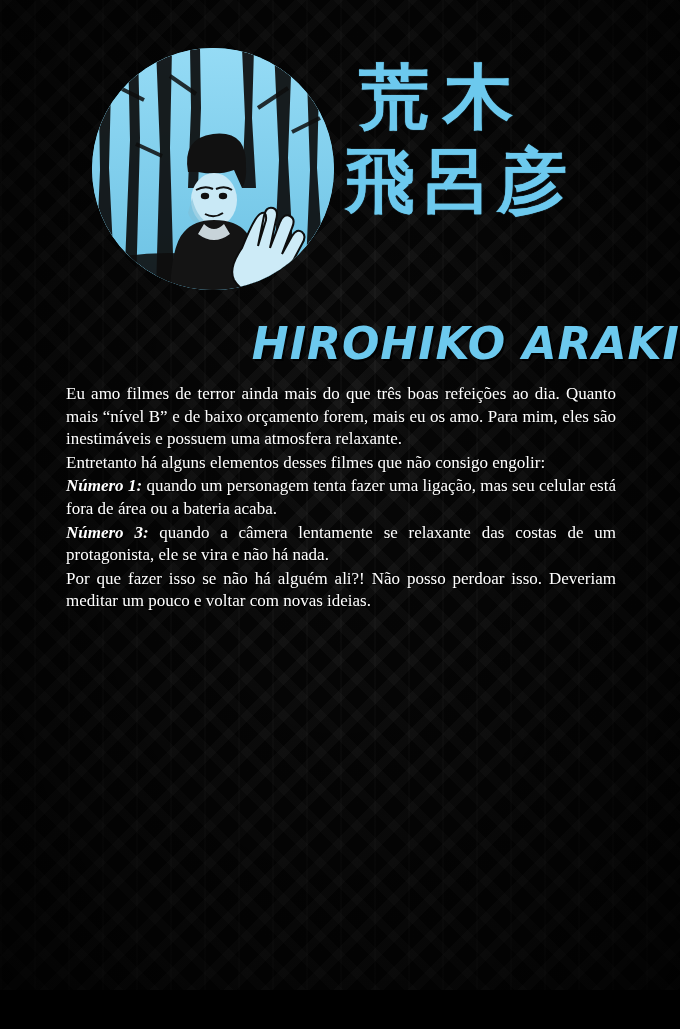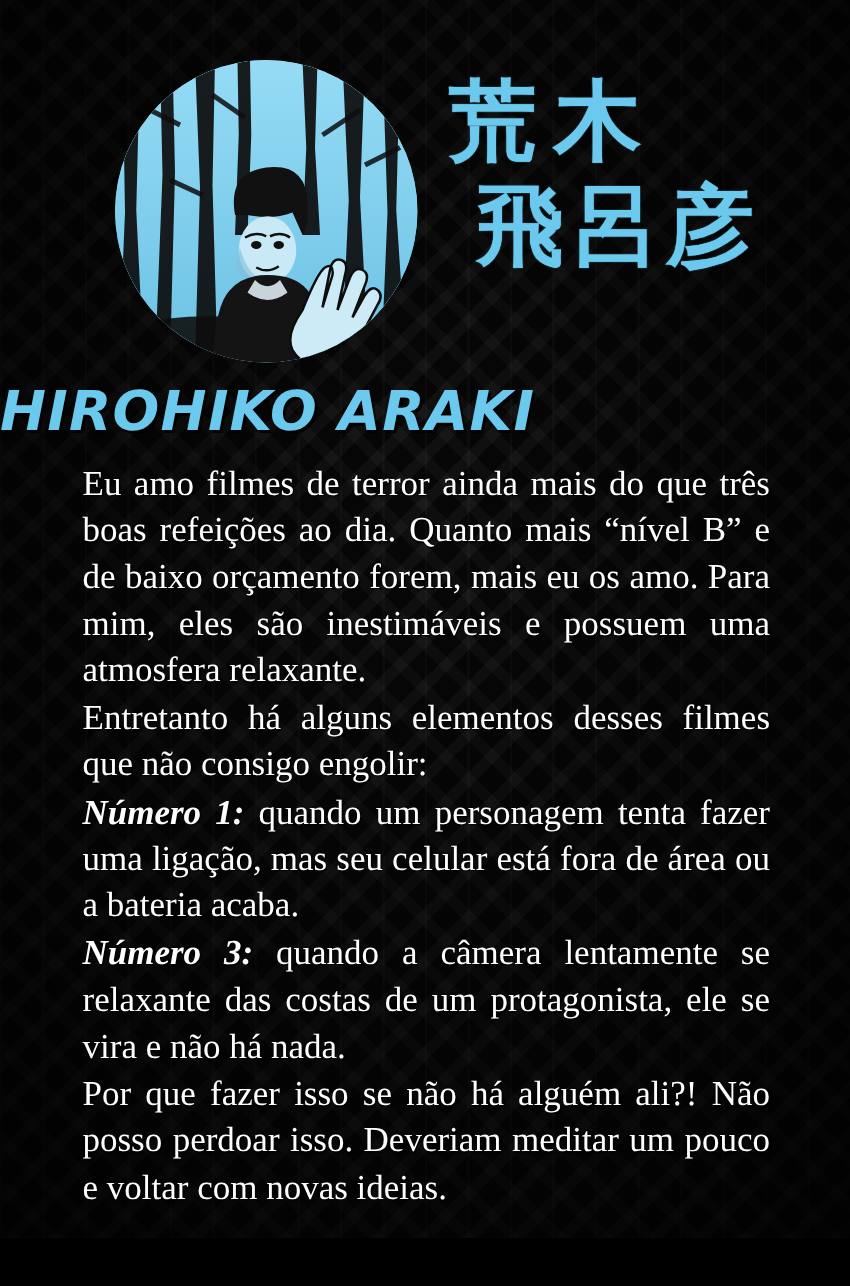--- a/index.html
+++ b/index.html
@@ -74,42 +74,42 @@
     font-weight: bold;
     letter-spacing: 4px;
     line-height: 1.0;
     text-shadow: 0 0 1px #6cc9ee;
   }
   .kanji-line {
     font-size: 70px;
     white-space: nowrap;
   }
   .kanji-line.line1 { margin-bottom: 14px; letter-spacing: 14px; padding-left: 14px; }
-  .kanji-line.line2 { letter-spacing: 6px; text-align: center; }
+  .kanji-line.line2 { letter-spacing: 6px; }
 
   .name {
     position: relative;
-    text-align: left;
+    text-align: right;
     color: #6cc9ee;
     font-family: "DejaVu Sans", sans-serif;
     font-weight: bold;
     font-style: italic;
     font-size: 44px;
     letter-spacing: 1px;
-    margin-top: 4px;
+    margin-top: 18px;
     text-shadow: 2px 2px 0 rgba(0,0,0,0.8);
   }
 
   
   .body-text {
     position: relative;
     margin: 14px 64px 0 66px;
     color: #ffffff;
     font-family: "Liberation Serif", serif;
-    font-size: 28px;
+    font-size: 17px;
     line-height: 1.33;
     text-align: justify;
     text-shadow: 1px 1px 1px rgba(0,0,0,0.9);
   }
   .body-text p {
     margin: 0 0 0 0;
   }
   .body-text p + p { margin-top: 1px; }
   .lead-in {
     font-style: italic;

